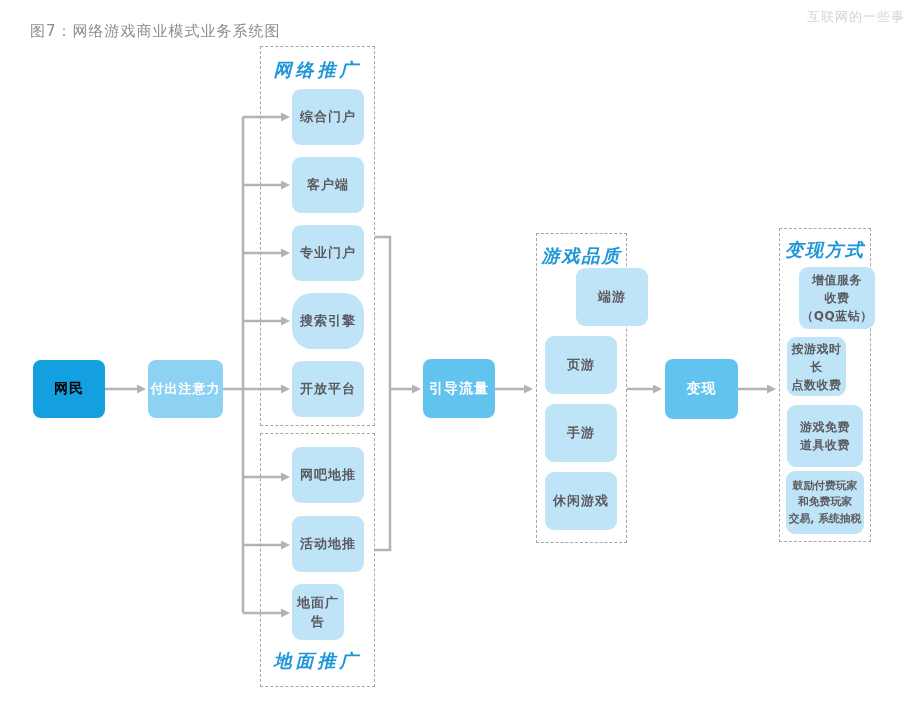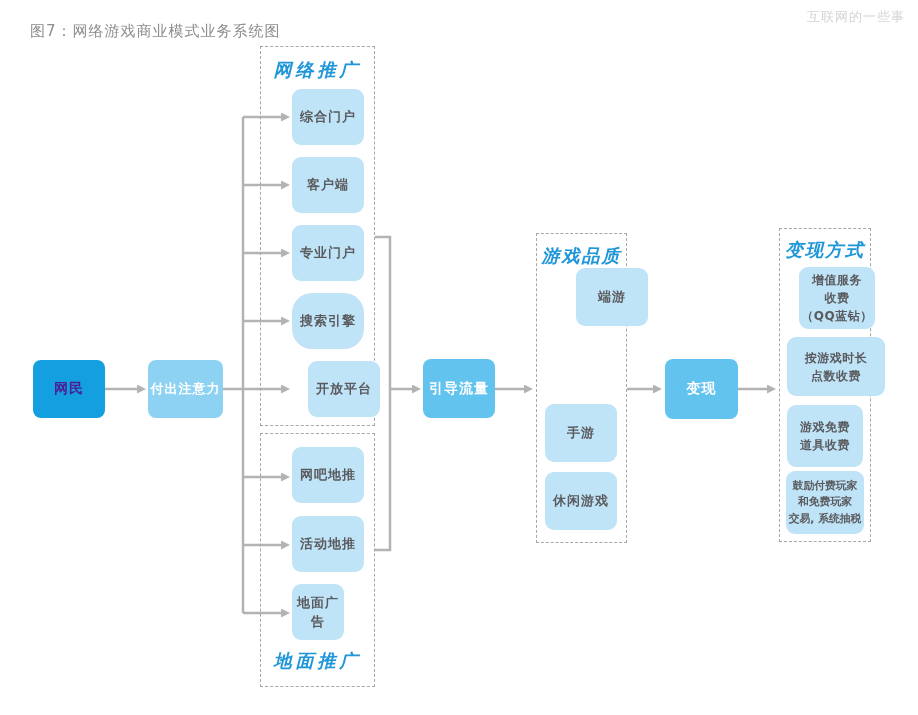--- a/index.html
+++ b/index.html
@@ -11,21 +11,21 @@
     position:absolute;left:30px;top:22px;font-size:15px;color:#8c8c8c;letter-spacing:1px;
   }
   .watermark{
     position:absolute;right:13px;top:8px;font-size:13px;color:#d4d4d4;letter-spacing:1px;
   }
   .connector-layer{position:absolute;left:0;top:0;width:918px;height:715px;}
   .node{
     position:absolute;border-radius:8px;display:flex;flex-direction:column;
     align-items:center;justify-content:center;text-align:center;box-sizing:border-box;
   }
-  .node.primary{background:#149fe0;color:#4c1d95;font-weight:bold;font-size:14px;letter-spacing:1px;}
+  .node.primary{background:#149fe0;color:#000000;font-weight:bold;font-size:14px;letter-spacing:1px;}
   .node.attention{background:#8dd2f2;color:#ffffff;font-weight:bold;font-size:13px;letter-spacing:1px;}
   .node.flow{background:#63c3ef;color:#ffffff;font-weight:bold;font-size:14px;letter-spacing:1px;}
   .node.item{
     background:#bfe3f7;color:#5a5b5e;font-weight:bold;font-size:13px;letter-spacing:1px;
     border-radius:9px;line-height:1.5;
   }
   .node.item.small{font-size:12px;letter-spacing:0.5px;}
   .node.item.tiny{font-size:10.8px;letter-spacing:0;}
   .group{
     position:absolute;border:1.5px dashed #a6a6a6;box-sizing:border-box;background:transparent;
@@ -94,21 +94,21 @@
   </div>
   <div class="node item" style="left:292px;top:157px;width:72px;height:56px;">
     <span>客户端</span>
   </div>
   <div class="node item" style="left:292px;top:225px;width:72px;height:56px;">
     <span>专业门户</span>
   </div>
   <div class="node item" style="left:292px;top:293px;width:72px;height:56px;border-radius:20px;">
     <span>搜索引擎</span>
   </div>
-  <div class="node item" style="left:292px;top:361px;width:72px;height:56px;margin-left:16px;">
+  <div class="node item" style="left:292px;top:361px;width:72px;height:56px;">
     <span>开放平台</span>
   </div>
 
   <div class="group" style="left:260px;top:433px;width:115px;height:254px;">
     <div class="group-label" style="bottom:13px;">地面推广</div>
   </div>
   <div class="node item" style="left:292px;top:516px;width:72px;height:56px;">
     <span>活动地推</span>
   </div>
   <div class="node item" style="left:292px;top:447px;width:72px;height:56px;">
@@ -117,36 +117,39 @@
   <div class="node item" style="left:292px;top:584px;width:52px;height:56px;">
     <span>地面广告</span>
   </div>
 
   <div class="group" style="left:536px;top:233px;width:91px;height:310px;">
     <div class="group-label" style="top:10px;letter-spacing:2px;">游戏品质</div>
   </div>
   <div class="node item" style="left:576px;top:268px;width:72px;height:58px;">
     <span>端游</span>
   </div>
+  <div class="node item" style="left:545px;top:336px;width:72px;height:58px;">
+    <span>页游</span>
+  </div>
   <div class="node item" style="left:545px;top:404px;width:72px;height:58px;">
     <span>手游</span>
   </div>
   <div class="node item" style="left:545px;top:472px;width:72px;height:58px;">
     <span>休闲游戏</span>
   </div>
 
   <div class="group" style="left:779px;top:228px;width:92px;height:314px;">
     <div class="group-label" style="top:9px;letter-spacing:2px;">变现方式</div>
   </div>
   <div class="node item small" style="left:787px;top:267px;width:76px;height:62px;margin-left:12px;">
     <div>增值服务</div>
     <div>收费</div>
     <div>（QQ蓝钻）</div>
   </div>
-  <div class="node item small" style="left:787px;top:337px;width:98px;height:59px;">
+  <div class="node item small" style="left:787px;top:337px;width:59px;height:59px;">
     <div>按游戏时长</div>
     <div>点数收费</div>
   </div>
   <div class="node item small" style="left:787px;top:405px;width:76px;height:62px;">
     <div>游戏免费</div>
     <div>道具收费</div>
   </div>
   <div class="node item tiny" style="left:786px;top:471px;width:78px;height:63px;">
     <div>鼓励付费玩家</div>
     <div>和免费玩家</div>

